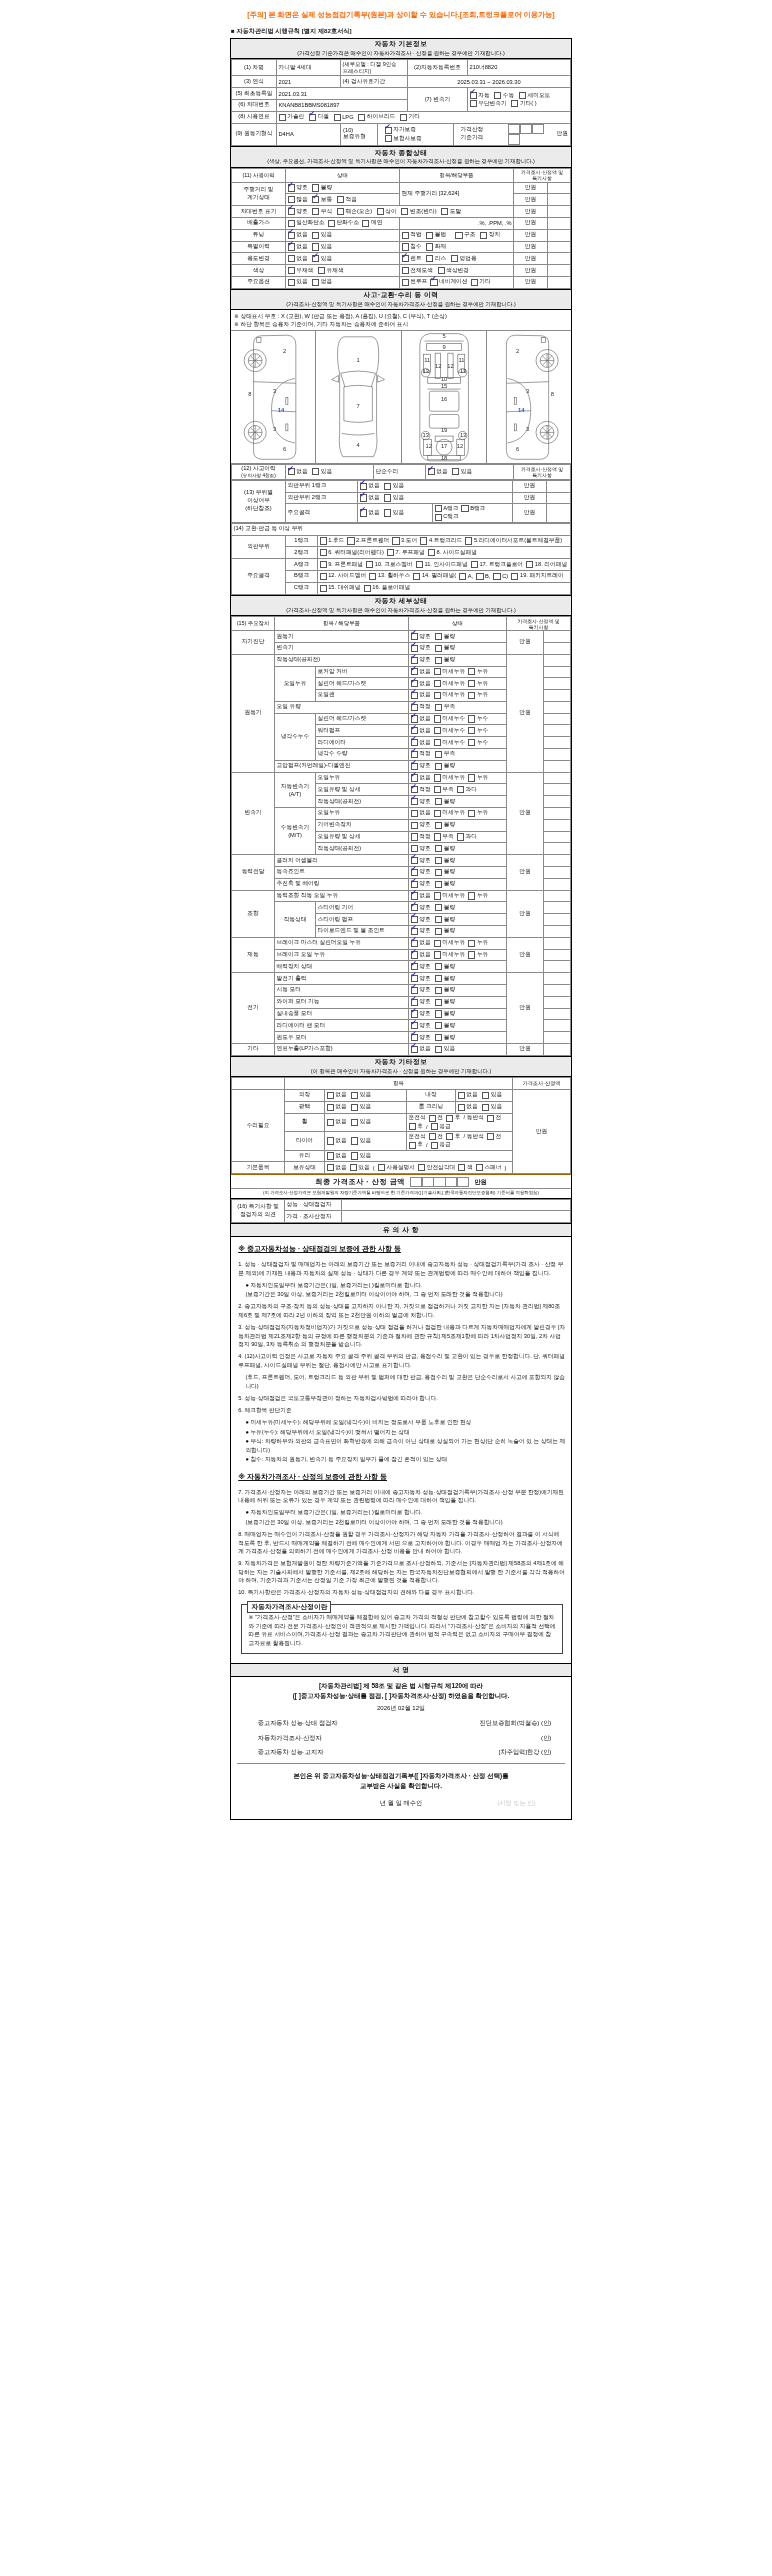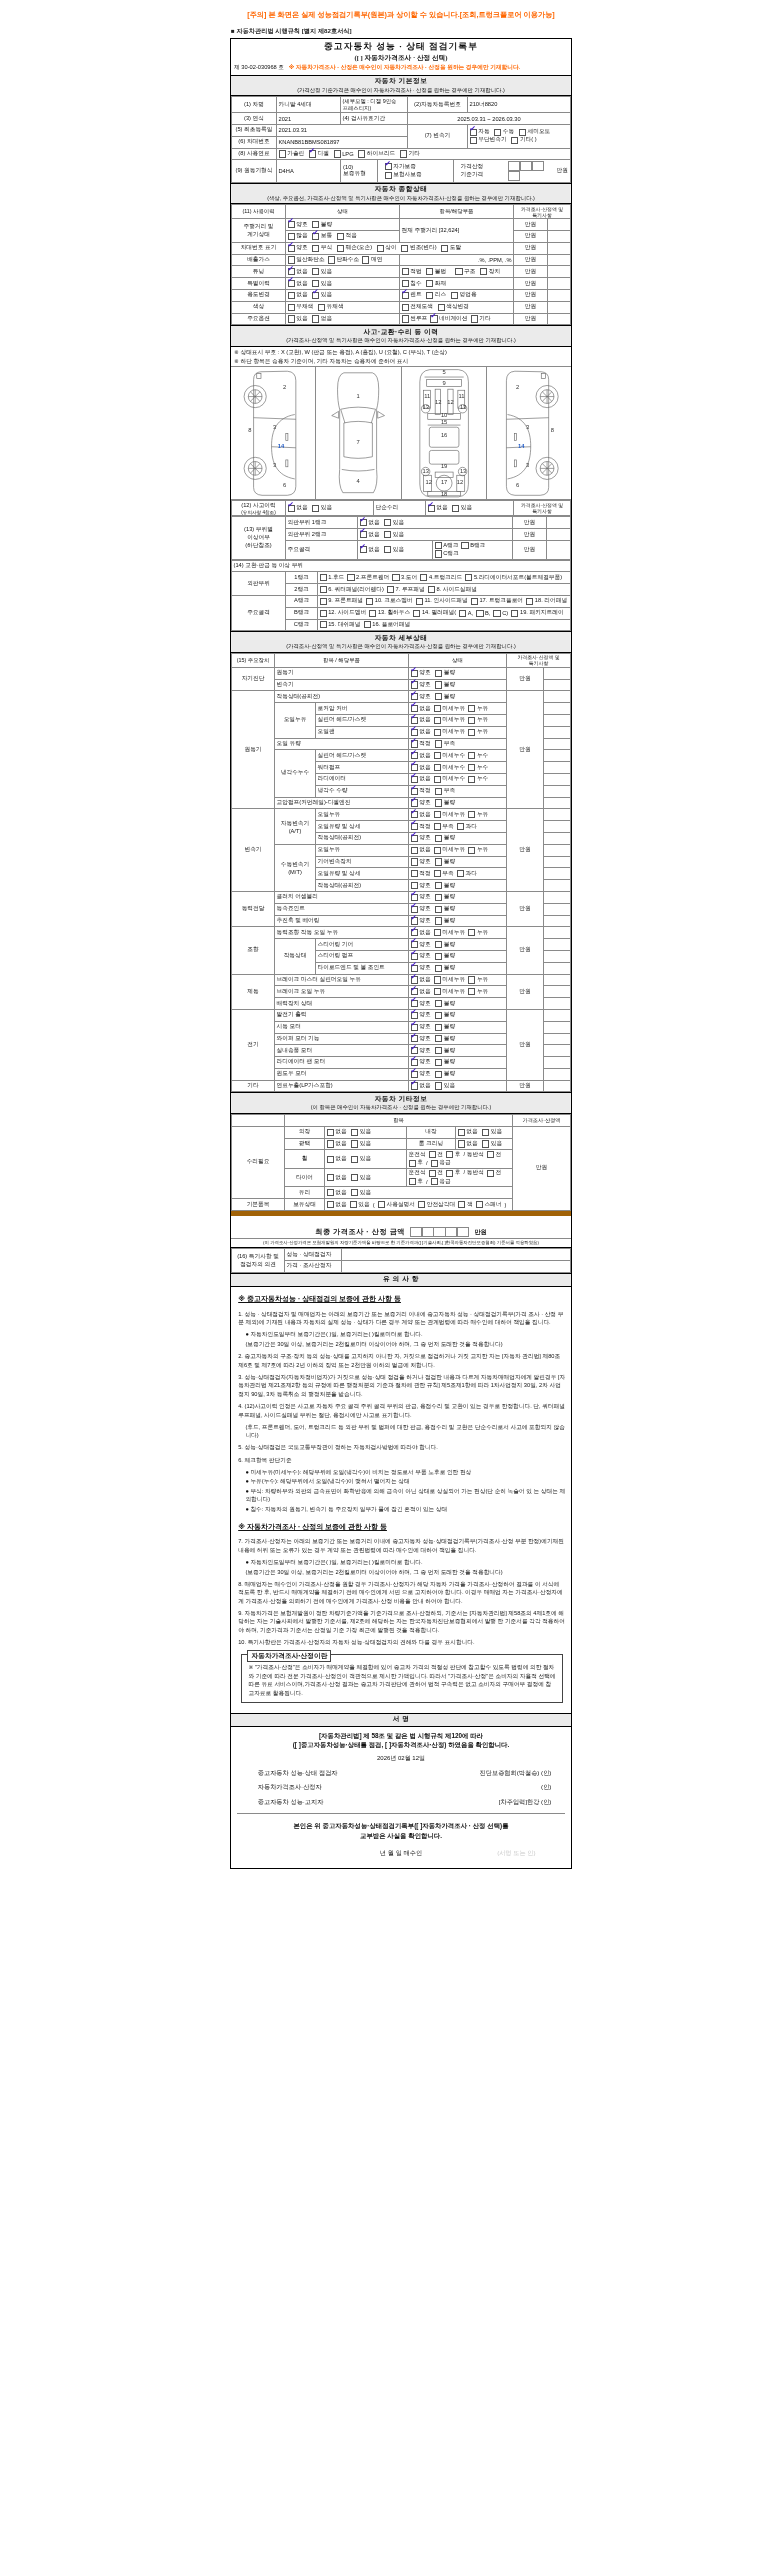--- a/index.html
+++ b/index.html
@@ -29,21 +29,21 @@
   .cb{display:inline-flex;align-items:center;white-space:nowrap;}
   .bx{width:5.2px;height:5.2px;border:0.5px solid #555;display:inline-block;position:relative;margin-right:1.5px;background:#fff;flex:0 0 auto;}
   .mk{position:absolute;left:-1px;top:-4.6px;font-size:7.7px;font-weight:bold;color:#4b22cc;font-style:normal;line-height:1;}
   .otx{white-space:nowrap;}
   .diagrow{display:flex;border-bottom:0.5px solid #8a8a8a;}
   .dpanel{flex:1;border-right:0.5px solid #8a8a8a;height:132px;}
   .dpanel:last-child{border-right:none;}
   .dpanel svg{width:100%;height:100%;}
   .legend{font-size:5.7px;padding:1.5px 3.1px;border-bottom:0.5px solid #8a8a8a;line-height:1.45;}
   .pbox{display:inline-block;width:10.3px;height:8.2px;border:0.5px solid #888;margin-left:-0.5px;vertical-align:middle;background:#fff;}
-  .finalrow{display:flex;align-items:center;justify-content:center;gap:5.2px;border-bottom:0.5px solid #8a8a8a;border-top:5px solid #a16207;padding:11px 0 1px 0;}
+  .finalrow{display:flex;align-items:center;justify-content:center;gap:5.2px;border-bottom:0.5px solid #8a8a8a;border-top:1px solid #a16207;padding:2px 0 1px 0;}
   .finalrow .fl{font-size:7.2px;font-weight:bold;letter-spacing:0.5px;}
   .fineprint{font-size:4.4px;text-align:center;color:#222;padding:1px 2.1px 2.1px 2.1px;border-bottom:1px solid #000;}
   .notices{padding:3.1px 5.2px 5.2px 7.2px;font-size:5.7px;line-height:1.5;}
   .nh{font-size:7px;font-weight:bold;text-decoration:underline;margin:4.1px 0 5.2px 0;}
   .np{margin:3.6px 0;}
   .nb{margin:1px 0 1px 7.2px;}
   .defbox{border:0.5px solid #444;margin:7.2px 3.1px 4.1px 3.1px;position:relative;padding:8.2px 6.2px 5.2px 6.2px;}
   .defbox .dbt{position:absolute;top:-4.6px;left:5.2px;background:#fff;border:0.5px solid #444;padding:0 3.1px;font-size:6.7px;font-weight:bold;}
   .signbody{padding:4.1px 6.2px 2.1px 6.2px;font-size:6.2px;}
   .signlaw{text-align:center;font-weight:bold;font-size:6.4px;line-height:1.5;}
@@ -60,28 +60,20 @@
 </style>
 </head>
 <body>
 
 <div class="inner">
   <div class="warn">[주의] 본 화면은 실제 성능점검기록부(원본)과 상이할 수 있습니다.[조회,트렁크플로어 이용가능]</div>
   <div class="rule">■ 자동차관리법 시행규칙 [별지 제82호서식]</div>
 
   <div class="form">
 
-    <div class="titleblock">
-      <div class="t1">중고자동차 성능 · 상태 점검기록부</div>
-      <div class="t2">([ ] 자동차가격조사 · 산정 선택)</div>
-      <div class="t3">
-        <span class="docno">제 30-02-030968 호</span>
-        <span class="onote">※ 자동차가격조사 · 산정은 매수인이 자동차가격조사 · 산정을 원하는 경우에만 기재합니다.</span>
-      </div>
-    </div>
 
     <div class="sechead" style="border-top:none">
       <div class="st">자동차 기본정보</div>
       <div class="sn">(가격산정 기준가격은 매수인이 자동차가격조사 · 산정을 원하는 경우에만 기재합니다.)</div>
     </div>
     <table>
       <colgroup>
           <col style="width:45px">
           <col style="width:64px">
           <col style="width:67px">

